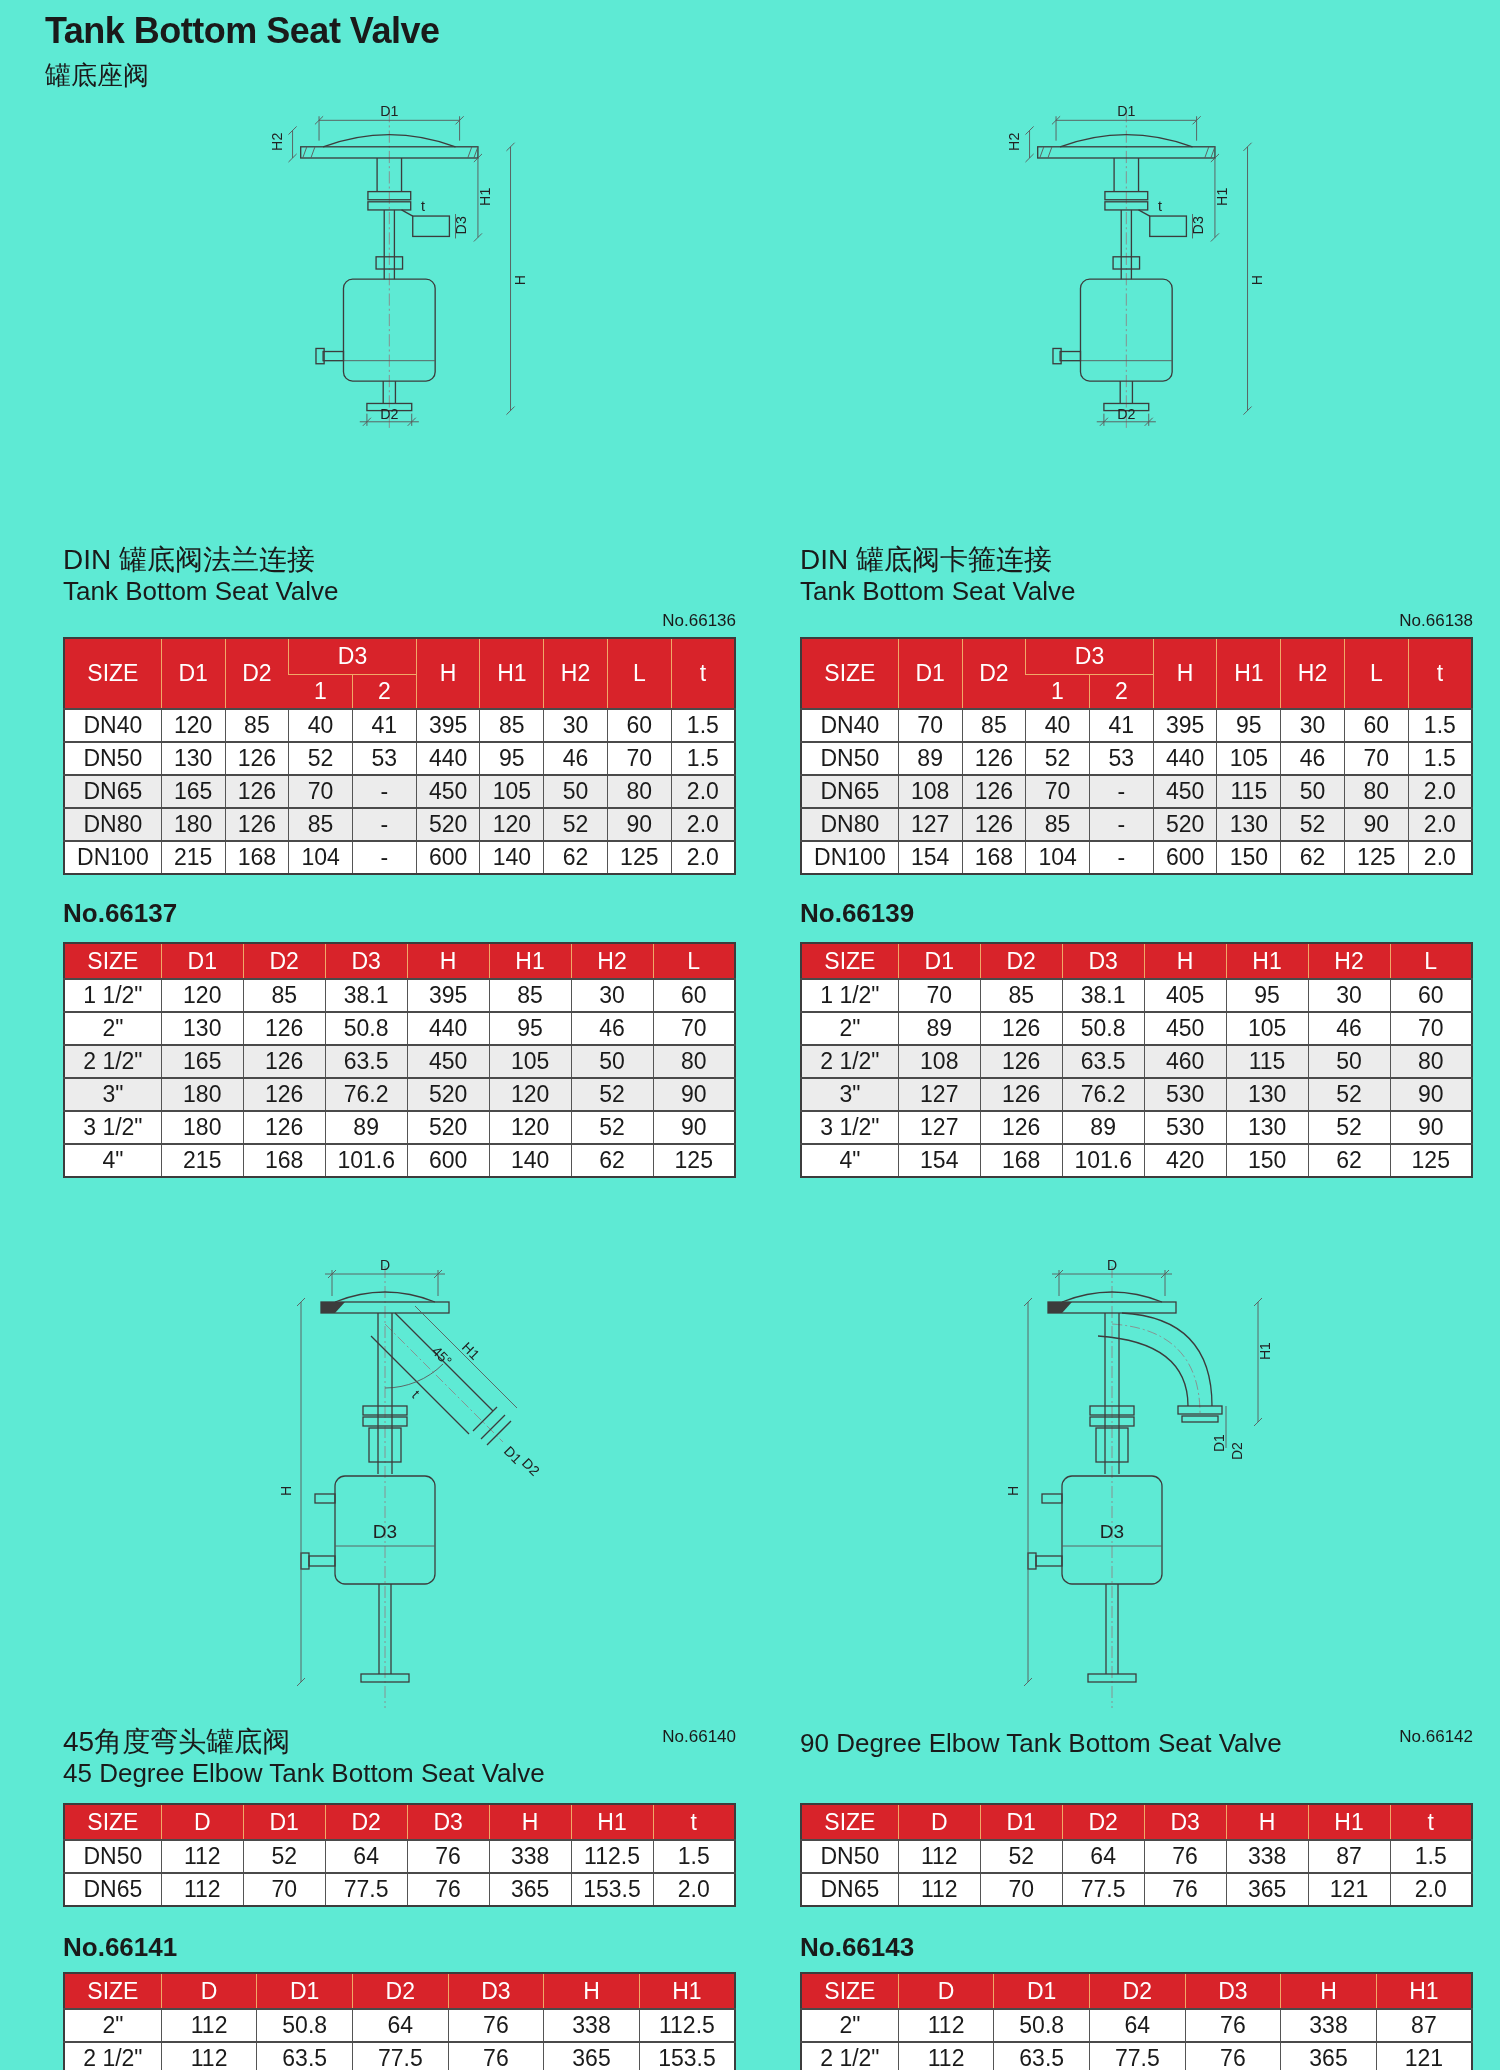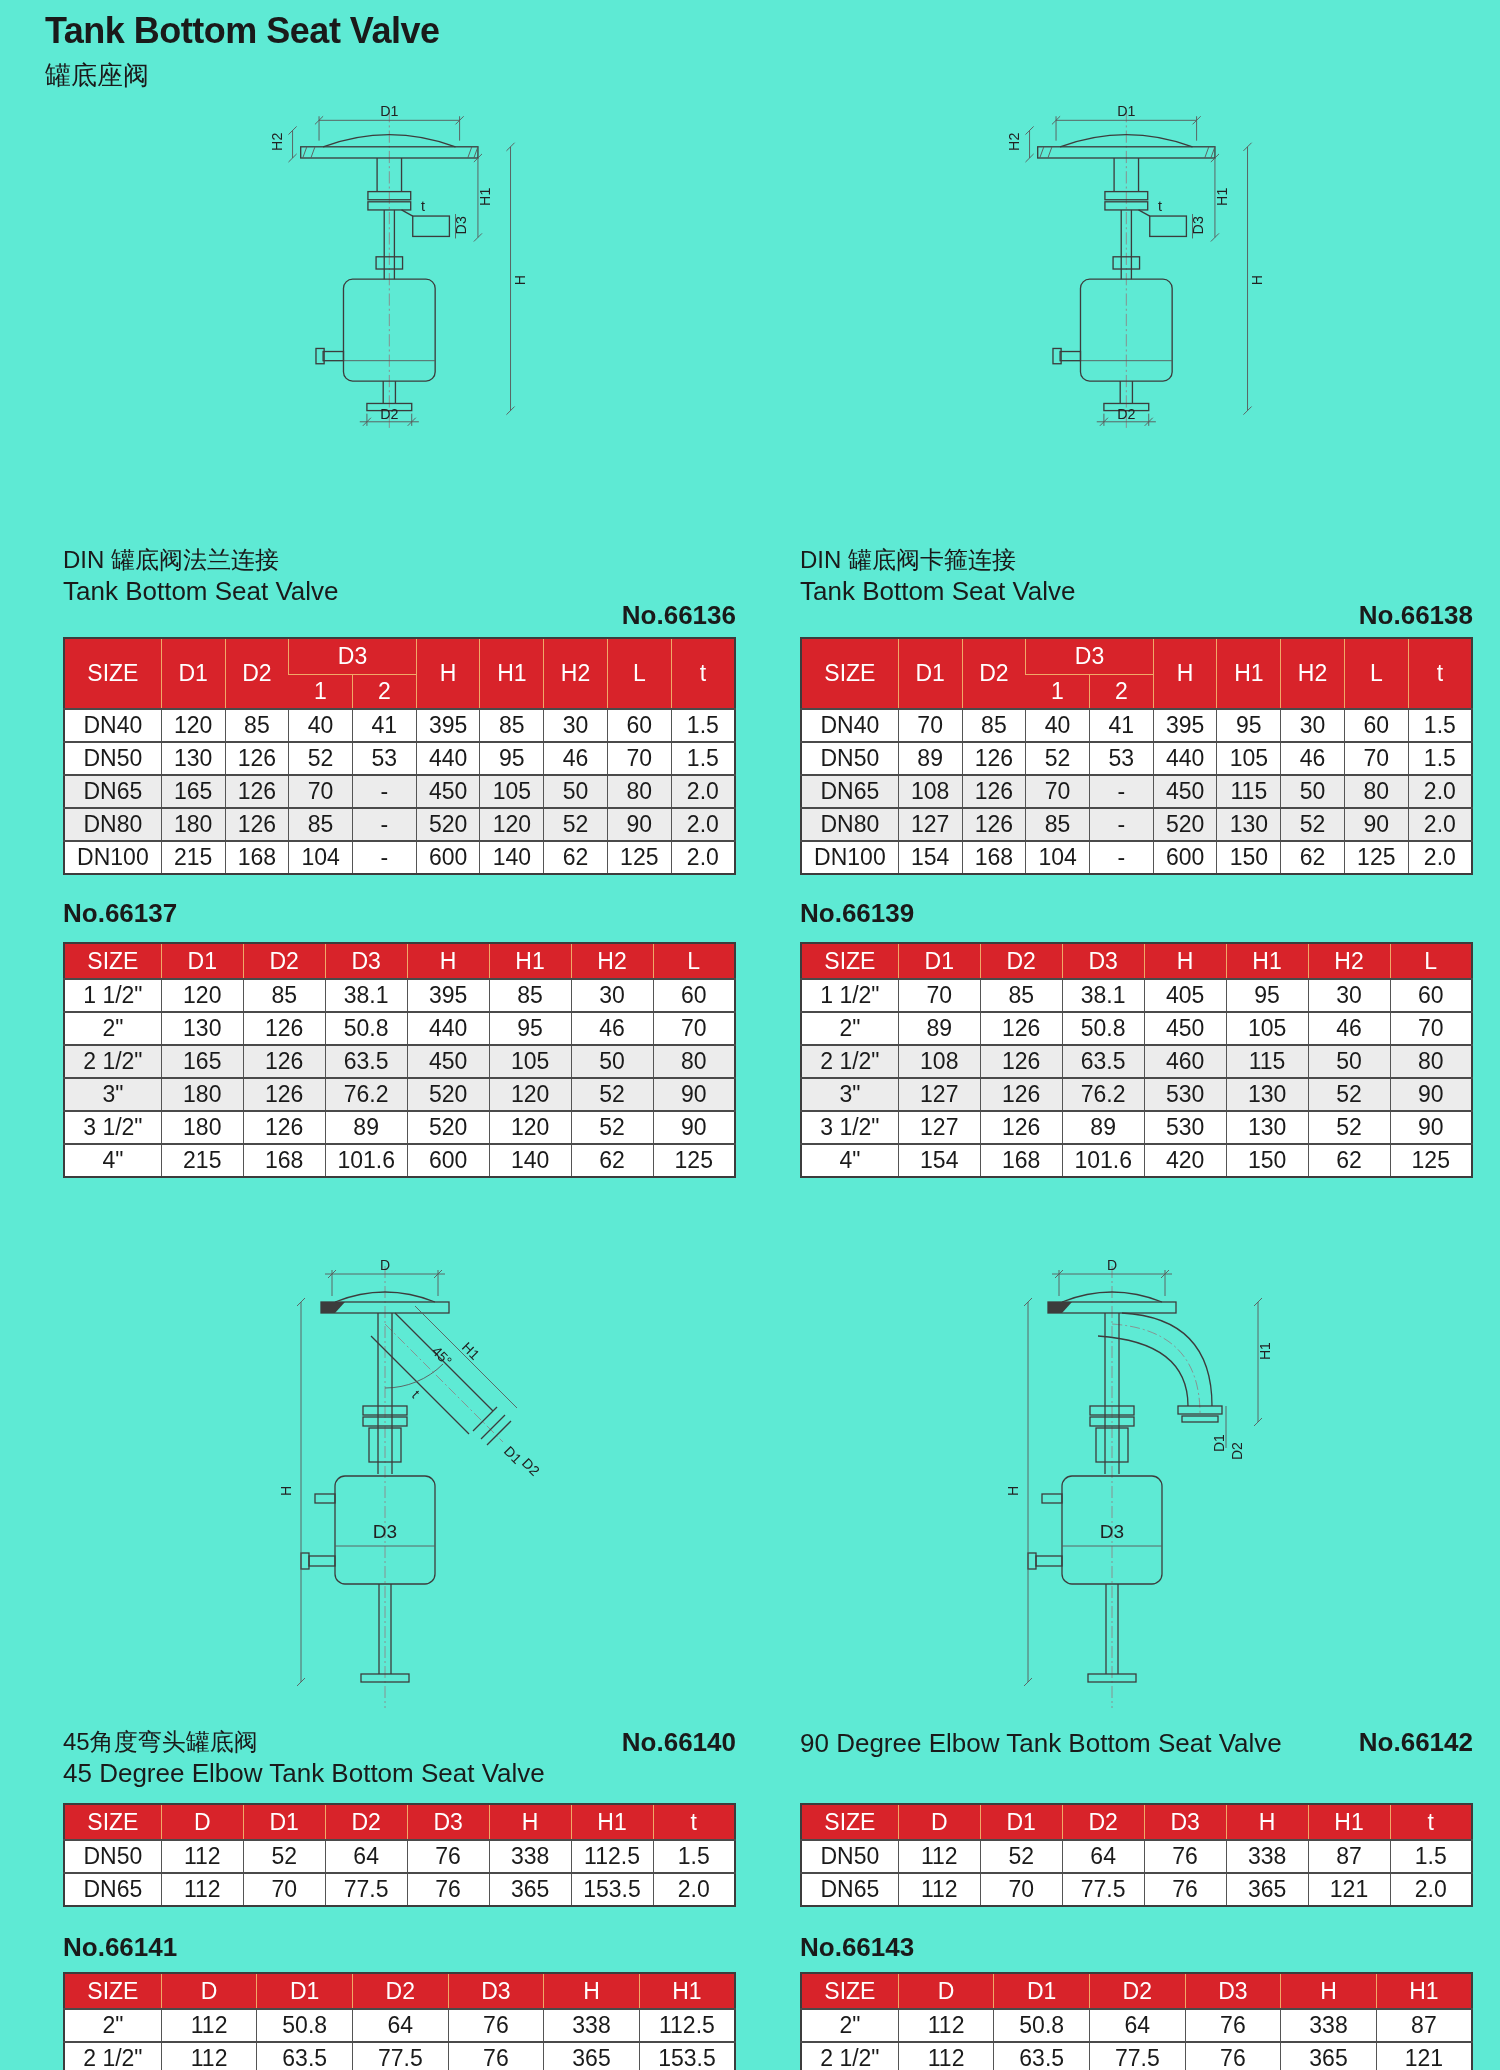--- a/index.html
+++ b/index.html
@@ -21,23 +21,23 @@
   svg.draw .ln { stroke:#3c3c3c; stroke-width:1.3; fill:none; }
   svg.draw .thin { stroke:#5a5a5a; stroke-width:0.9; fill:none; }
   svg.draw .cl { stroke:#8a8a8a; stroke-width:0.9; fill:none; stroke-dasharray:12 3 2 3; }
   svg.draw .dash45 { stroke:#8a8a8a; stroke-width:0.9; fill:none; stroke-dasharray:10 3 2 3; }
   svg.draw text { fill:#222; font-size:14px; font-family:"Liberation Sans",sans-serif; }
   svg.draw .big { font-size:19px; }
   svg.draw .filldark { fill:#3c3c3c; stroke:none; }
 
   .sec-head-1 { top:545px; height:88px; }
   .sec-head-3 { top:1727px; height:74px; }
-  .sec-cn { font-size:24px; line-height:30px; }
+  .sec-cn { font-size:28px; line-height:30px; }
   .sec-en { font-size:26px; line-height:32px; }
-  .sec-no { position:absolute; right:0; font-size:26px; font-weight:bold; }
+  .sec-no { position:absolute; right:0; font-size:17px; font-weight:normal; }
   .sec-head-1 .sec-no { bottom:2px; }
   .sec-head-3 .sec-no { top:0; }
 
   .no-label { position:absolute; right:0; width:100%; text-align:left; font-size:26px; font-weight:bold; }
   .no-2 { top:898px; }
   .no-4 { top:1932px; }
 
   .tbl-1 { top:637px; }
   .tbl-2 { top:942px; }
   .tbl-3 { top:1803px; }

